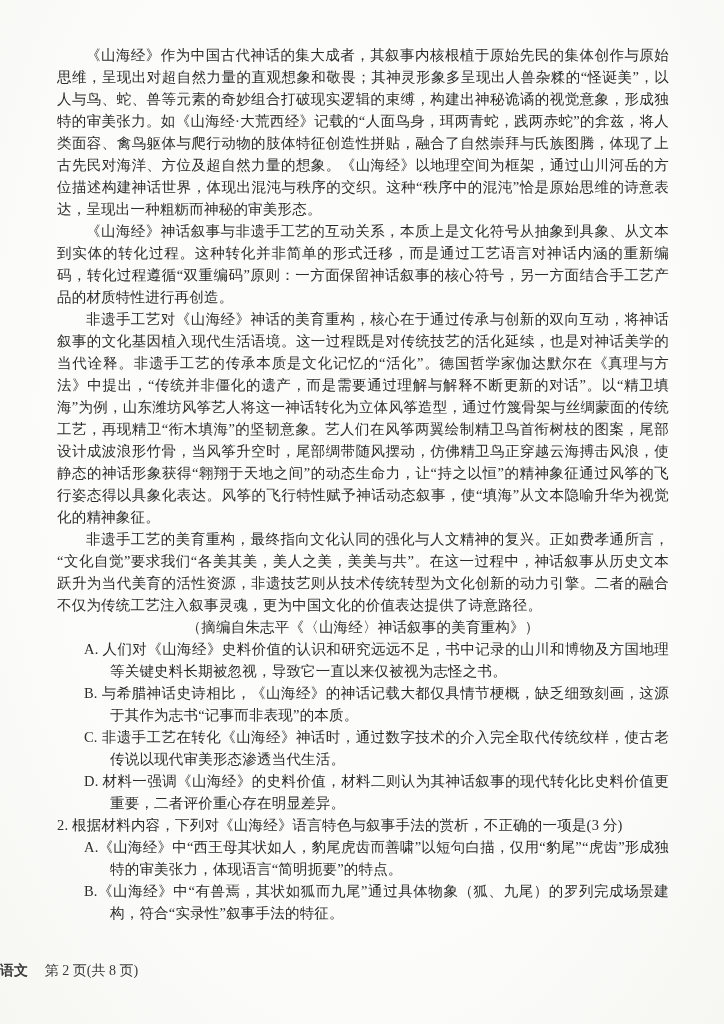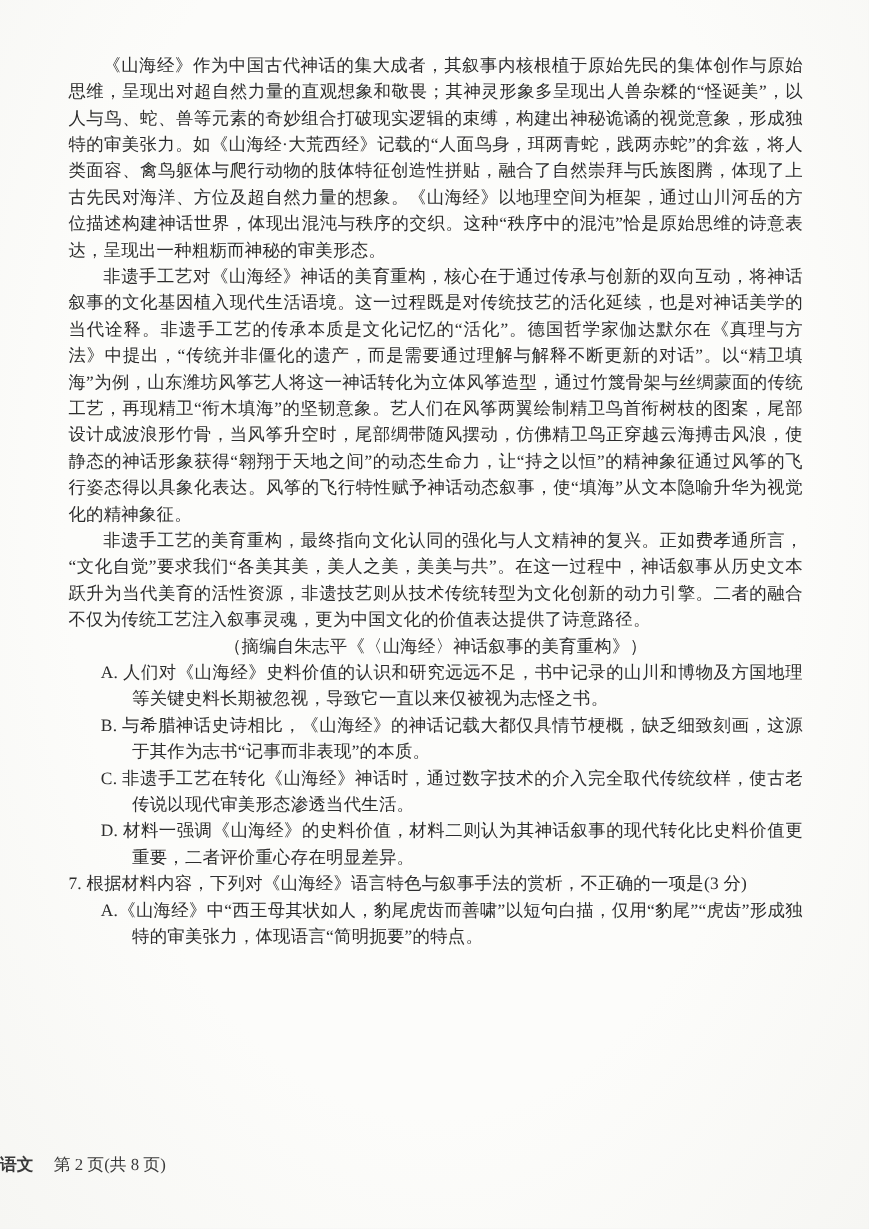--- a/index.html
+++ b/index.html
@@ -62,37 +62,39 @@
   }
 </style>
 </head>
 <body>
 
 <div class="page">
   <div class="content">
 
     <p class="para">《山海经》作为中国古代神话的集大成者，其叙事内核根植于原始先民的集体创作与原始思维，呈现出对超自然力量的直观想象和敬畏；其神灵形象多呈现出人兽杂糅的“怪诞美”，以人与鸟、蛇、兽等元素的奇妙组合打破现实逻辑的束缚，构建出神秘诡谲的视觉意象，形成独特的审美张力。如《山海经·大荒西经》记载的“人面鸟身，珥两青蛇，践两赤蛇”的弇兹，将人类面容、禽鸟躯体与爬行动物的肢体特征创造性拼贴，融合了自然崇拜与氏族图腾，体现了上古先民对海洋、方位及超自然力量的想象。《山海经》以地理空间为框架，通过山川河岳的方位描述构建神话世界，体现出混沌与秩序的交织。这种“秩序中的混沌”恰是原始思维的诗意表达，呈现出一种粗粝而神秘的审美形态。</p>
 
+    <p class="para">《山海经》神话叙事与非遗手工艺的互动关系，本质上是文化符号从抽象到具象、从文本到实体的转化过程。这种转化并非简单的形式迁移，而是通过工艺语言对神话内涵的重新编码，转化过程遵循“双重编码”原则：一方面保留神话叙事的核心符号，另一方面结合手工艺产品的材质特性进行再创造。</p>
 
     <p class="para">非遗手工艺对《山海经》神话的美育重构，核心在于通过传承与创新的双向互动，将神话叙事的文化基因植入现代生活语境。这一过程既是对传统技艺的活化延续，也是对神话美学的当代诠释。非遗手工艺的传承本质是文化记忆的“活化”。德国哲学家伽达默尔在《真理与方法》中提出，“传统并非僵化的遗产，而是需要通过理解与解释不断更新的对话”。以“精卫填海”为例，山东潍坊风筝艺人将这一神话转化为立体风筝造型，通过竹篾骨架与丝绸蒙面的传统工艺，再现精卫“衔木填海”的坚韧意象。艺人们在风筝两翼绘制精卫鸟首衔树枝的图案，尾部设计成波浪形竹骨，当风筝升空时，尾部绸带随风摆动，仿佛精卫鸟正穿越云海搏击风浪，使静态的神话形象获得“翱翔于天地之间”的动态生命力，让“持之以恒”的精神象征通过风筝的飞行姿态得以具象化表达。风筝的飞行特性赋予神话动态叙事，使“填海”从文本隐喻升华为视觉化的精神象征。</p>
 
     <p class="para">非遗手工艺的美育重构，最终指向文化认同的强化与人文精神的复兴。正如费孝通所言，“文化自觉”要求我们“各美其美，美人之美，美美与共”。在这一过程中，神话叙事从历史文本跃升为当代美育的活性资源，非遗技艺则从技术传统转型为文化创新的动力引擎。二者的融合不仅为传统工艺注入叙事灵魂，更为中国文化的价值表达提供了诗意路径。</p>
 
     <p class="attribution">（摘编自朱志平《〈山海经〉神话叙事的美育重构》）</p>
 
     <div class="question">
       <p class="option">A. 人们对《山海经》史料价值的认识和研究远远不足，书中记录的山川和博物及方国地理等关键史料长期被忽视，导致它一直以来仅被视为志怪之书。</p>
       <p class="option">B. 与希腊神话史诗相比，《山海经》的神话记载大都仅具情节梗概，缺乏细致刻画，这源于其作为志书“记事而非表现”的本质。</p>
       <p class="option">C. 非遗手工艺在转化《山海经》神话时，通过数字技术的介入完全取代传统纹样，使古老传说以现代审美形态渗透当代生活。</p>
       <p class="option">D. 材料一强调《山海经》的史料价值，材料二则认为其神话叙事的现代转化比史料价值更重要，二者评价重心存在明显差异。</p>
     </div>
 
     <div class="question">
-      <p class="stem">7. 根据材料内容，下列对《山海经》语言特色与叙事手法的赏析，不正确的一项是(3 分)</p>
+      <p class="stem">2. 根据材料内容，下列对《山海经》语言特色与叙事手法的赏析，不正确的一项是(3 分)</p>
       <p class="option">A.《山海经》中“西王母其状如人，豹尾虎齿而善啸”以短句白描，仅用“豹尾”“虎齿”形成独特的审美张力，体现语言“简明扼要”的特点。</p>
+      <p class="option">B.《山海经》中“有兽焉，其状如狐而九尾”通过具体物象（狐、九尾）的罗列完成场景建构，符合“实录性”叙事手法的特征。</p>
     </div>
 
   </div>
 
   <div class="footer">
     <span class="subject">语文</span><span>第 2 页(共 8 页)</span>
   </div>
 </div>
 
 </body></html>

